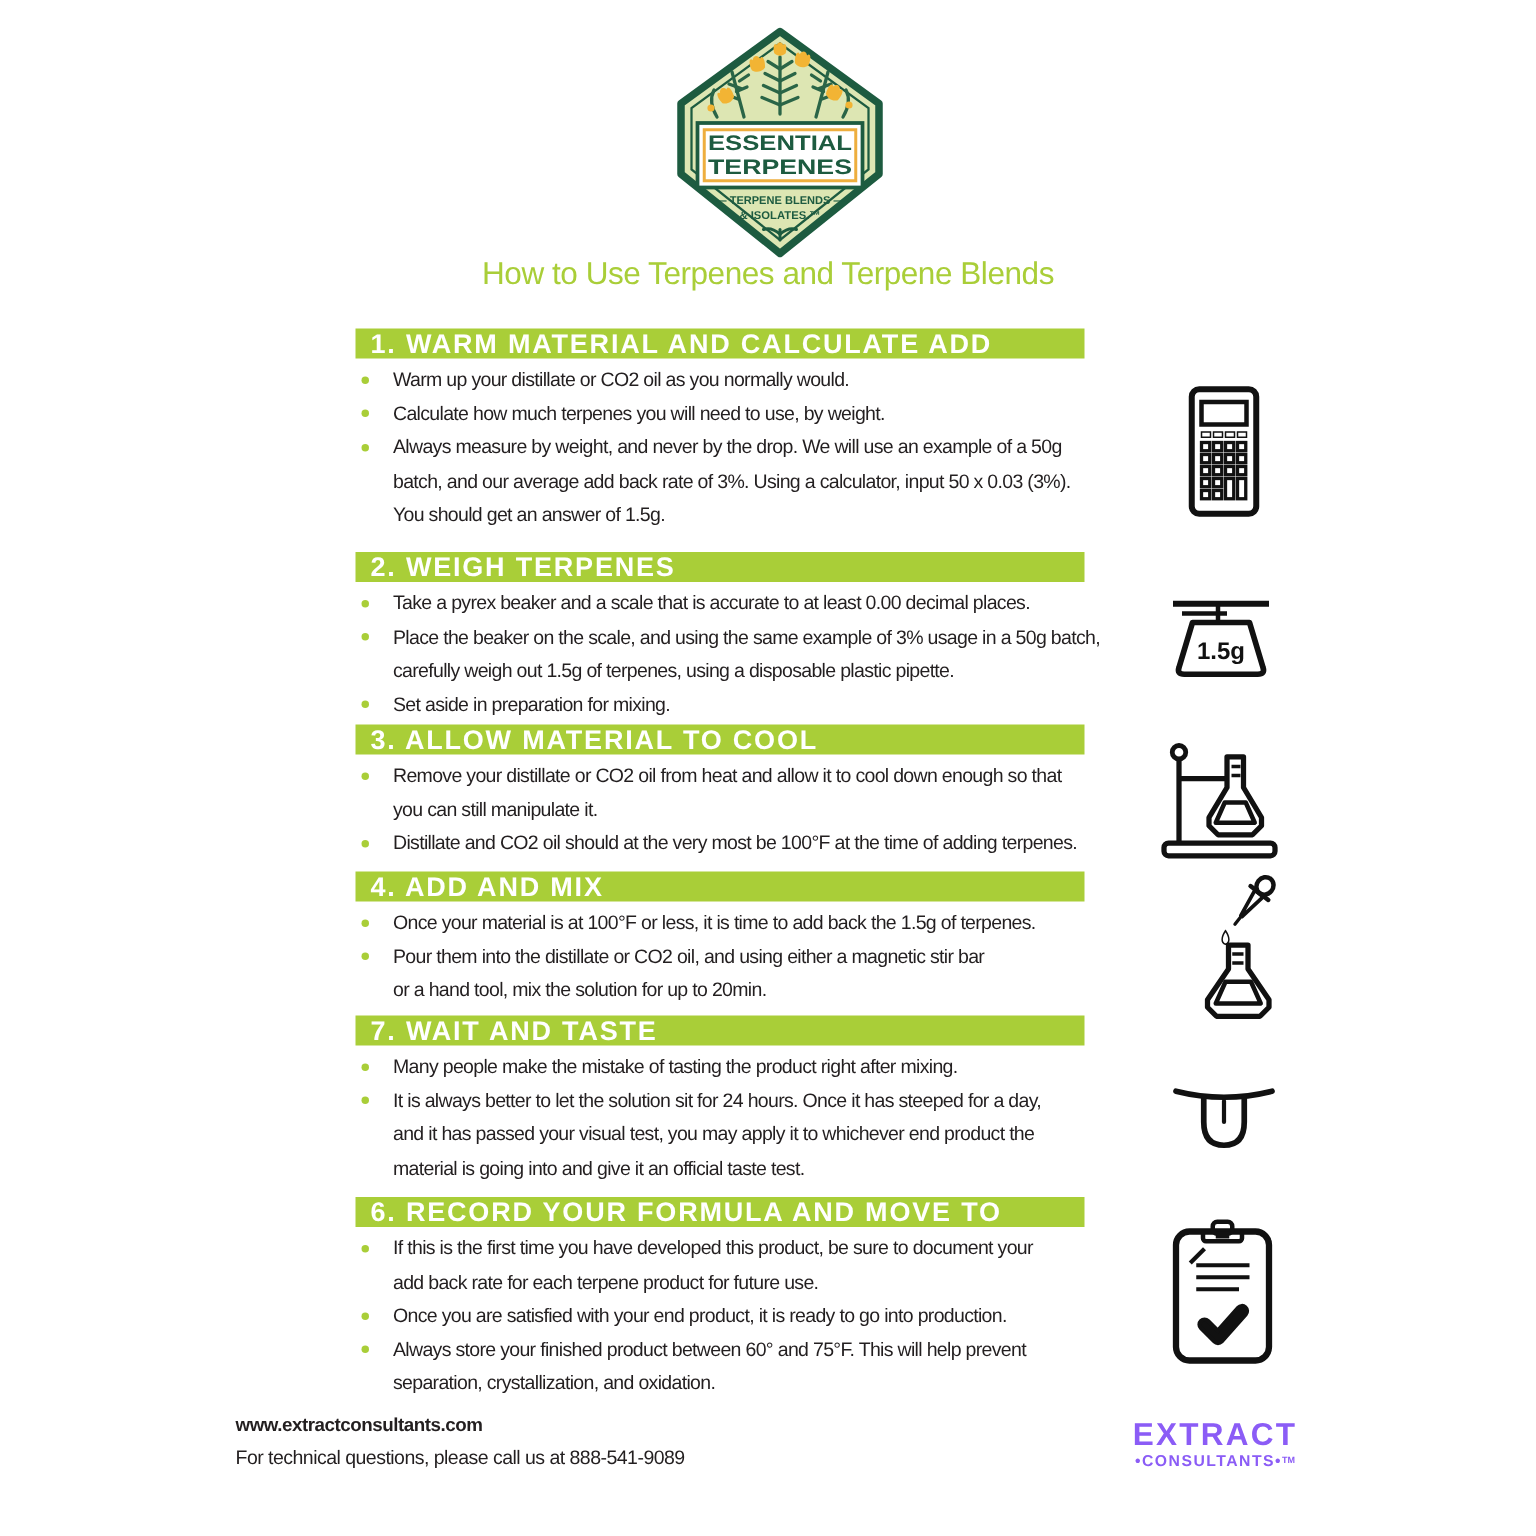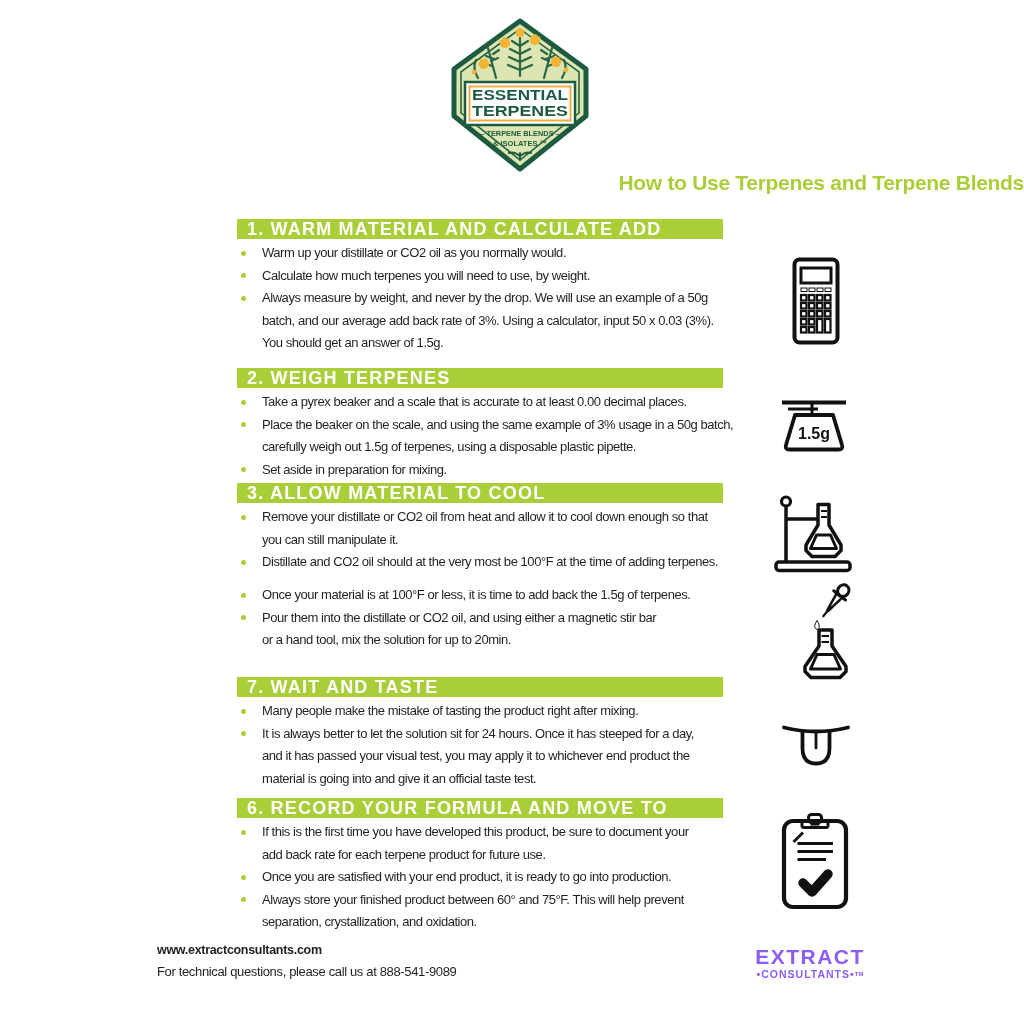--- a/index.html
+++ b/index.html
@@ -6,22 +6,22 @@
   .page {
     position:relative; width:1024px; height:1024px; background:#ffffff;
     font-family:"Liberation Sans", sans-serif; overflow:hidden;padding-left:12px;
   }
   
   .logo { position:absolute; left:448px; top:12px; width:144px; height:162px; }
   .lt1 { font-family:"Liberation Sans", sans-serif; font-weight:bold; font-size:14px; fill:#1d5b40; text-anchor:middle; }
   .lt2 { font-family:"Liberation Sans", sans-serif; font-weight:bold; font-size:7.5px; fill:#1d5b40; text-anchor:middle; }
   
   .page-title {
-    position:absolute; top:171px; left:0; width:1024px; text-align:right;
-    font-size:21px; font-weight:bold; letter-spacing:-0.3px; color:#a9ce38;
+    position:absolute; top:171px; left:0; width:1024px; text-align:center;
+    font-size:21px; font-weight:normal; letter-spacing:-0.3px; color:#a9ce38;
   }
   
   .section { position:absolute; left:237px; width:486px; }
   .bar {
     height:20px; line-height:20px; background:#a9ce38; color:#ffffff;
     font-size:18px; font-weight:bold; letter-spacing:1.2px;
     padding-left:10px; box-sizing:border-box; width:486px;
   }
   .section ul { list-style:none; margin:3px 0 0 0; padding:0; width:520px; }
   .section li {
@@ -124,20 +124,21 @@
   <div class="section" style="top:483px">
     <div class="bar">3. ALLOW MATERIAL TO COOL</div>
     <ul>
       <li><span class="dot"></span><span>Remove your distillate or CO2 oil from heat and allow it to cool down enough so that
 you can still manipulate it.</span></li>
       <li><span class="dot"></span><span>Distillate and CO2 oil should at the very most be 100°F at the time of adding terpenes.</span></li>
     </ul>
   </div>
 
   <div class="section" style="top:581px">
+    <div class="bar">4. ADD AND MIX</div>
     <ul>
       <li><span class="dot"></span><span>Once your material is at 100°F or less, it is time to add back the 1.5g of terpenes.</span></li>
       <li><span class="dot"></span><span>Pour them into the distillate or CO2 oil, and using either a magnetic stir bar
 or a hand tool, mix the solution for up to 20min.</span></li>
     </ul>
   </div>
 
   <div class="section" style="top:677px">
     <div class="bar">7. WAIT AND TASTE</div>
     <ul>

